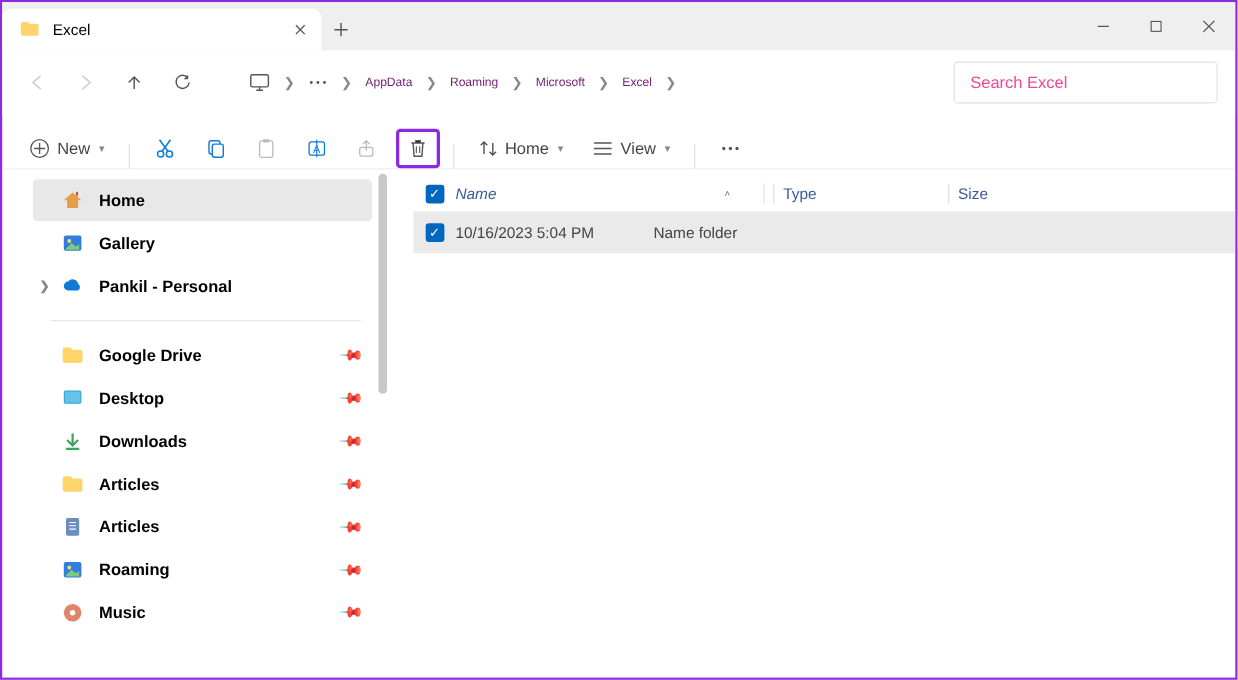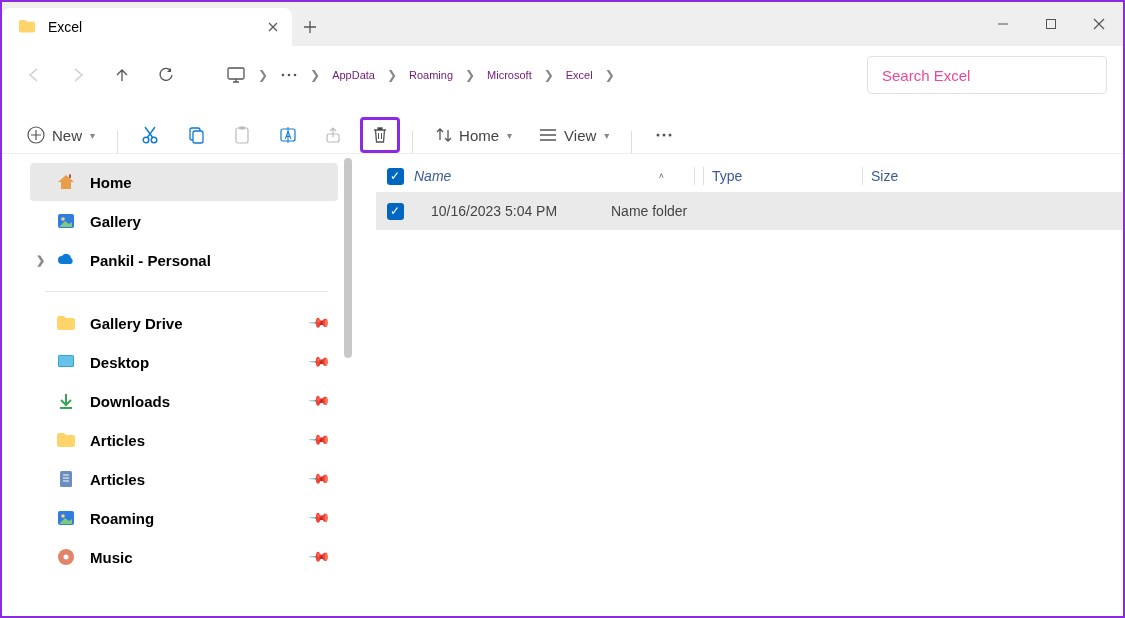--- a/index.html
+++ b/index.html
@@ -50,21 +50,21 @@
     .list-header .col-name { width: 280px; display: flex; align-items: center; gap: 6px; font-style: italic; }
     .list-header .col-date { width: 180px; }
     .list-header .col-type { width: 150px; }
     .list-header .col-size { width: 80px; }
     .col-divider { width: 1px; height: 18px; background: #ddd; margin-right: 8px; }
     .sort-caret { font-size: 9px; color: #666; margin-left: auto; margin-right: 30px; }
     
     .list-row { display: flex; align-items: center; height: 38px; font-size: 14px; color: #444; background: #eaeaea; }
     .list-row .col-check { width: 38px; display: flex; justify-content: center; }
     .list-row .col-name { width: 280px; display: flex; align-items: center; gap: 10px; }
-    .list-row .col-date { width: 180px; margin-left: 17px; }
+    .list-row .col-date { width: 180px; }
     .list-row .col-type { width: 150px; }
     
     .checkbox { width: 17px; height: 17px; background: #0067c0; border-radius: 3px; display: flex; align-items: center; justify-content: center; }
     .checkmark { color: #fff; font-size: 12px; }
     
     svg { display: block; }
   </style>
 </head>
 <body>
 
@@ -265,21 +265,21 @@
       </span>
       <span>Pankil - Personal</span>
     </div>
     <div class="side-divider"></div>
     <div class="side-item">
       <span class="side-icon">
           <svg viewBox="0 0 20 16">
             <path fill="#ffd56b" d="M1 3 a2 2 0 0 1 2-2 h5 l2 2 h7 a2 2 0 0 1 2 2 v8 a2 2 0 0 1-2 2 H3 a2 2 0 0 1-2-2 Z"></path>
           </svg>
         </span>
-      <span>Gallery Drive</span>
+      <span>Google Drive</span>
       <span class="pin">📌</span>
     </div>
     <div class="side-item">
       <span class="side-icon">
           <svg viewBox="0 0 20 20">
             <rect x="2" y="3" width="16" height="12" rx="1.5" fill="#2fa8d6"></rect>
             <rect x="3" y="4" width="14" height="10" fill="#66c2e8"></rect>
           </svg>
         </span>
       <span>Desktop</span>

